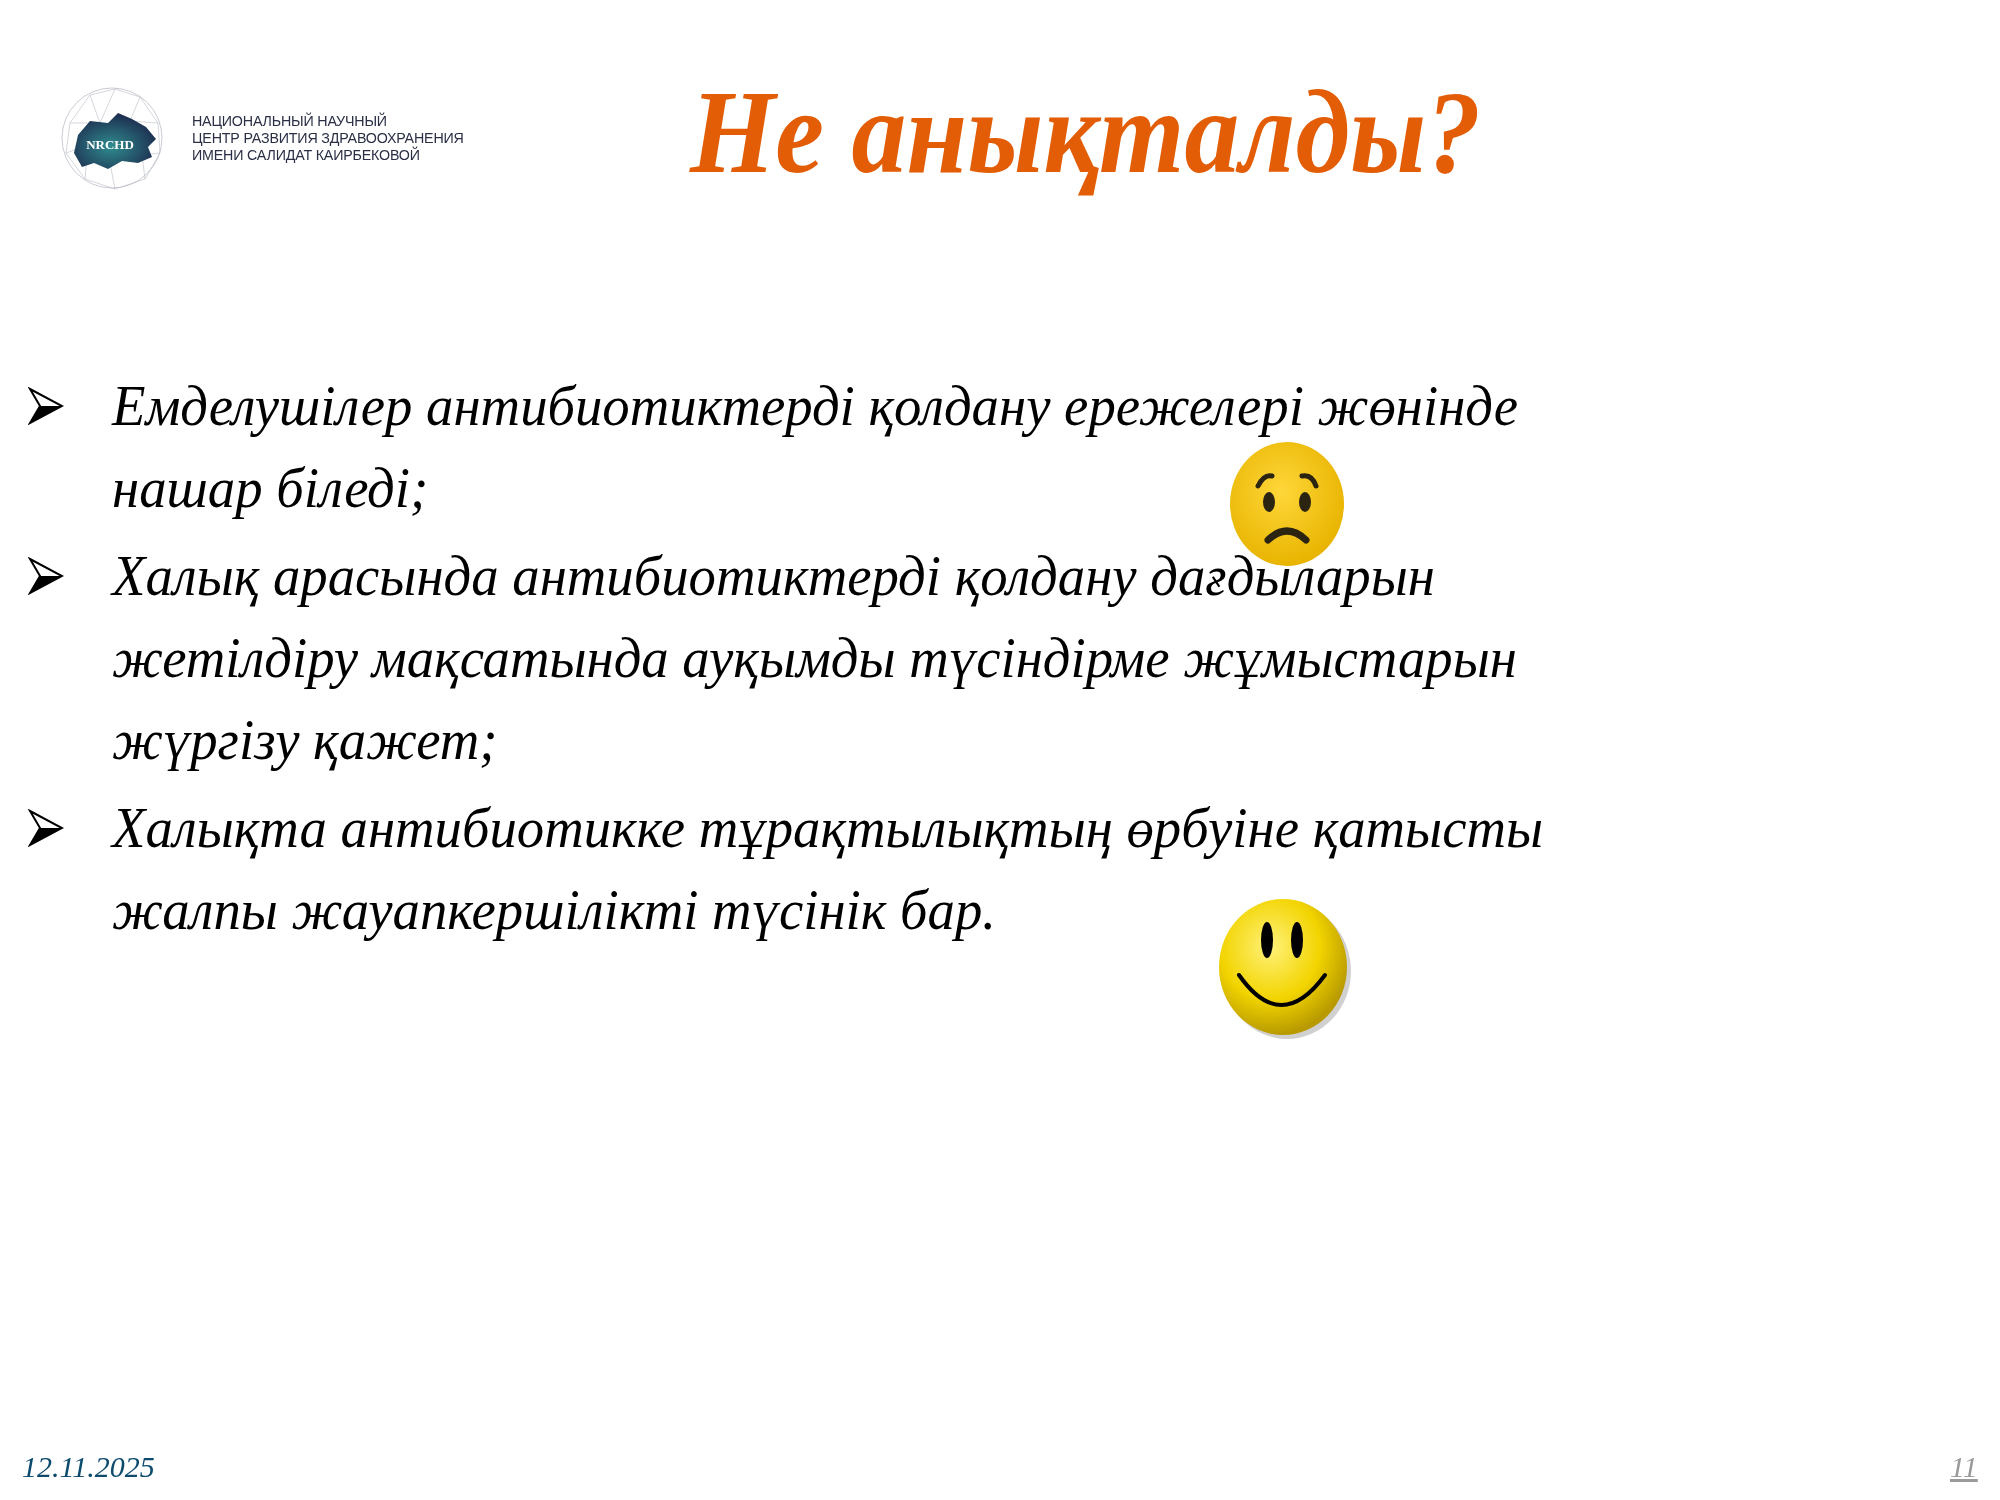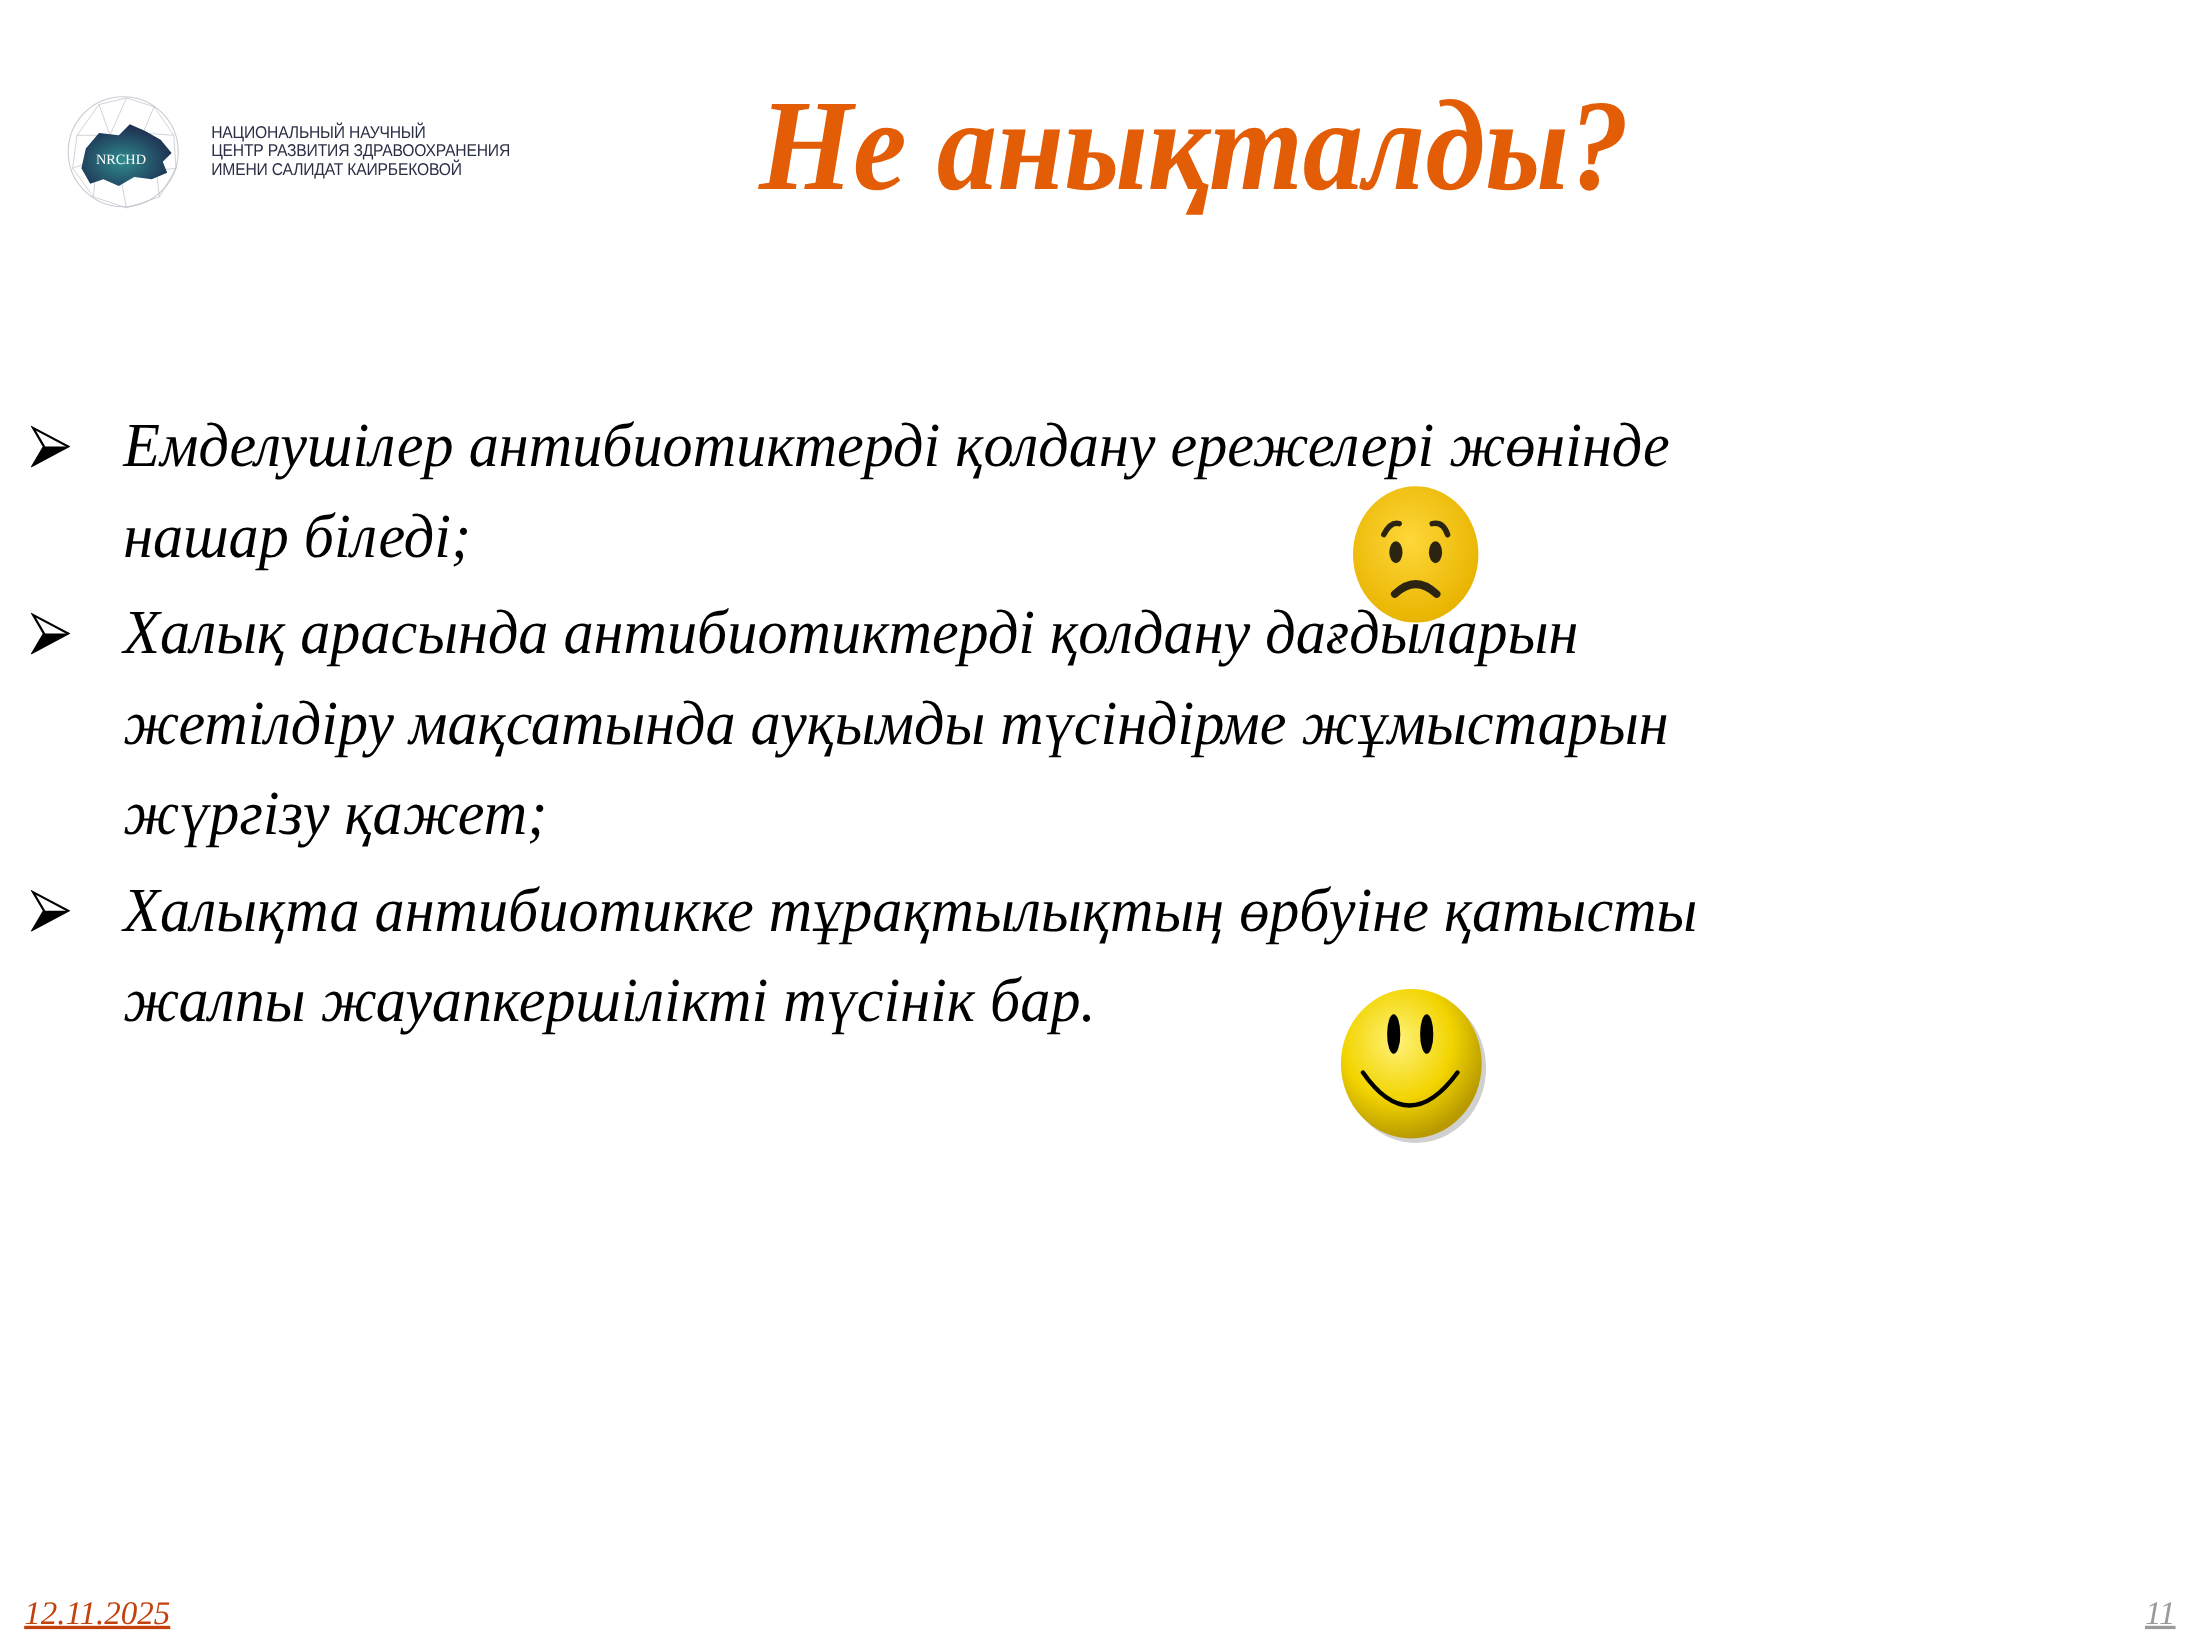--- a/index.html
+++ b/index.html
@@ -1,21 +1,21 @@
 <!DOCTYPE html>
 <html><head>
 <meta charset="utf-8">
 <style>
   html, body { margin: 0; padding: 0; background: #ffffff; }
   body { width: 2000px; height: 1500px; position: relative; overflow: hidden; font-family: "Liberation Serif", serif; }
   .slide { position: absolute; left: 0; top: 0; width: 2000px; height: 1500px; background: #ffffff; }
 
   
   .logo { position: absolute; left: 60px; top: 80px; width: 430px; height: 115px; display: flex; align-items: center; }
-  .logo-emblem { width: 110px; height: 110px; position: relative; flex: 0 0 110px; }
+  .logo-emblem { width: 110px; height: 110px; position: relative; flex: 0 0 110px; font-weight: bold; }
   .logo-emblem svg { width: 110px; height: 110px; display: block; }
   .logo-text { margin-left: 22px; font-family: "Liberation Sans", sans-serif; font-size: 15.5px; line-height: 17px; color: #2a2f45; letter-spacing: -0.2px; transform: scaleX(0.92); transform-origin: left center; }
   .logo-text div { white-space: nowrap; }
 
   
   .title { position: absolute; left: 690px; top: 62px; font-family: "Liberation Serif", serif; font-style: italic; font-weight: bold; font-size: 118px; color: #e35d06; white-space: nowrap; transform: scaleX(0.93); transform-origin: left top; line-height: 1.2; }
 
   
   .bullets { position: absolute; left: 22px; top: 365px; width: 1900px; }
   .bullet { position: relative; padding-left: 74px; font-style: italic; font-size: 57px; line-height: 82px; color: #000000; margin-bottom: 6px; }
@@ -23,21 +23,21 @@
   .bullet-line { display: block; white-space: nowrap; transform: scaleX(0.96); transform-origin: left center; }
   .arrow { position: absolute; left: 6px; top: 22px; width: 36px; height: 38px; }
   .arrow svg { width: 36px; height: 38px; display: block; }
 
   
   .sad-face { position: absolute; left: 1228px; top: 440px; width: 118px; height: 128px; }
   .happy-face { position: absolute; left: 1215px; top: 895px; width: 138px; height: 146px; }
   .sad-face svg, .happy-face svg { width: 100%; height: 100%; display: block; }
 
   
-  .footer-date { position: absolute; left: 22px; top: 1450px; font-style: italic; font-size: 30px; color: #c2410c; text-decoration: underline; }
+  .footer-date { position: absolute; left: 22px; top: 1450px; font-style: italic; font-size: 30px; color: #0c4a6e; }
   .footer-page { position: absolute; left: 1950px; top: 1450px; font-style: italic; font-size: 30px; color: #9a9a9a; text-decoration: underline; }
 </style>
 </head>
 <body>
 
 <div class="slide">
 
   <div class="logo">
     <div class="logo-emblem">
       <svg viewBox="0 0 110 110">

